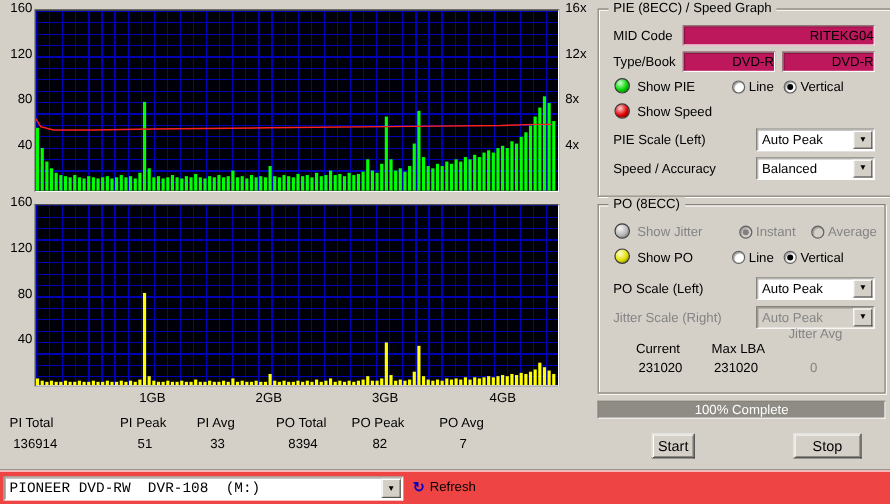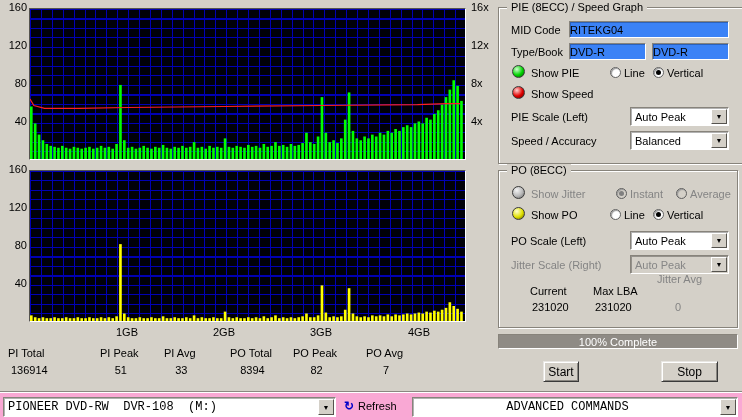--- a/index.html
+++ b/index.html
@@ -25,39 +25,39 @@
   .led-red{background:radial-gradient(circle at 35% 30%,#ffd0d0,#e00000 55%,#5a0000);}
   .led-yellow{background:radial-gradient(circle at 35% 30%,#ffffd0,#e0e000 55%,#5a5a00);}
   .led-gray{background:radial-gradient(circle at 35% 30%,#f4f4f4,#b8b8b8 55%,#606060);}
   .radio{position:absolute;width:11px;height:11px;border-radius:50%;background:#fff;
          border:1px solid #606060;box-shadow:inset 1px 1px 1px #9a9a9a;}
   .radio.checked::after{content:"";position:absolute;left:2px;top:2px;width:5px;height:5px;border-radius:50%;background:#000;}
   .radio.disabled{background:#d4d0c8;}
   .radio.disabled.checked::after{background:#808080;}
   .lab{position:absolute;white-space:nowrap;text-align:right;}
   .dis{color:#848484;}
-  .sunkfield{position:absolute;background:#3b82f6;border:1px solid;border-color:#87837b #fff #fff #87837b;
-             box-shadow:inset 1px 1px 0 rgba(0,0,0,.25);display:flex;align-items:center;justify-content:flex-start;}
+  .sunkfield{position:absolute;background:#be185d;border:1px solid;border-color:#87837b #fff #fff #87837b;
+             box-shadow:inset 1px 1px 0 rgba(0,0,0,.25);display:flex;align-items:center;justify-content:flex-end;}
   .combo{position:absolute;background:#fff;border:1px solid;border-color:#87837b #fff #fff #87837b;
          box-shadow:inset 1px 1px 0 rgba(0,0,0,.3);}
   .combo .ctext{position:absolute;left:4px;right:19px;top:50%;transform:translateY(-50%);white-space:pre;overflow:hidden;}
   .combo .ctext.center{text-align:center;}
   .combo .cbtn{position:absolute;right:1px;top:1px;bottom:1px;width:16px;background:#d4d0c8;
                border:1px solid;border-color:#fff #55534e #55534e #fff;
                display:flex;align-items:center;justify-content:center;font-size:7px;color:#000;}
   .combo.disabled{background:#d4d0c8;}
   .combo.disabled .ctext{color:#868686;}
   .mono{font-family:"Liberation Mono",monospace;font-size:12px;}
   .progress{position:absolute;left:498px;top:334px;width:240px;height:15px;border:1px solid;
             border-color:#87837b #fff #fff #87837b;background:#8f8b85;
             display:flex;align-items:center;justify-content:center;color:#fff;}
   .pushbtn{position:absolute;background:#d4d0c8;border:1px solid;border-color:#e8e6e2 #3a3a3a #3a3a3a #e8e6e2;
            box-shadow:inset 1px 1px 0 #fff,inset -1px -1px 0 #8a8781;
            display:flex;align-items:center;justify-content:center;font-size:12px;cursor:default;}
-  .bottombar{position:absolute;left:0;top:392px;width:742px;height:28px;background:#f9a8d4;
+  .bottombar{position:absolute;left:0;top:392px;width:742px;height:28px;background:#ef4444;
              border-top:1px solid #fff;box-shadow:0 -1px 0 #8a8781;}
   .refresh{position:absolute;left:344px;top:7px;display:flex;align-items:center;gap:4px;}
   .ricon{color:#0000c8;font-weight:bold;font-size:12px;line-height:12px;}
 </style>
 </head>
 <body>
 
 <div class="app">
 
   <span class="tick ytick" style="left:2px;top:2px">160</span>
@@ -429,19 +429,15 @@
 
   <div class="bottombar">
     <div class="combo" style="left:3px;top:4px;width:333px;height:20px">
       <span class="ctext mono">PIONEER DVD-RW  DVR-108  (M:)</span>
       <span class="cbtn">▼</span>
     </div>
     <div class="refresh">
       <span class="ricon">↻</span>
       <span>Refresh</span>
     </div>
-    <div class="combo" style="left:412px;top:4px;width:326px;height:20px">
-      <span class="ctext mono center">ADVANCED COMMANDS</span>
-      <span class="cbtn">▼</span>
-    </div>
   </div>
 
 </div>
 
 </body></html>

